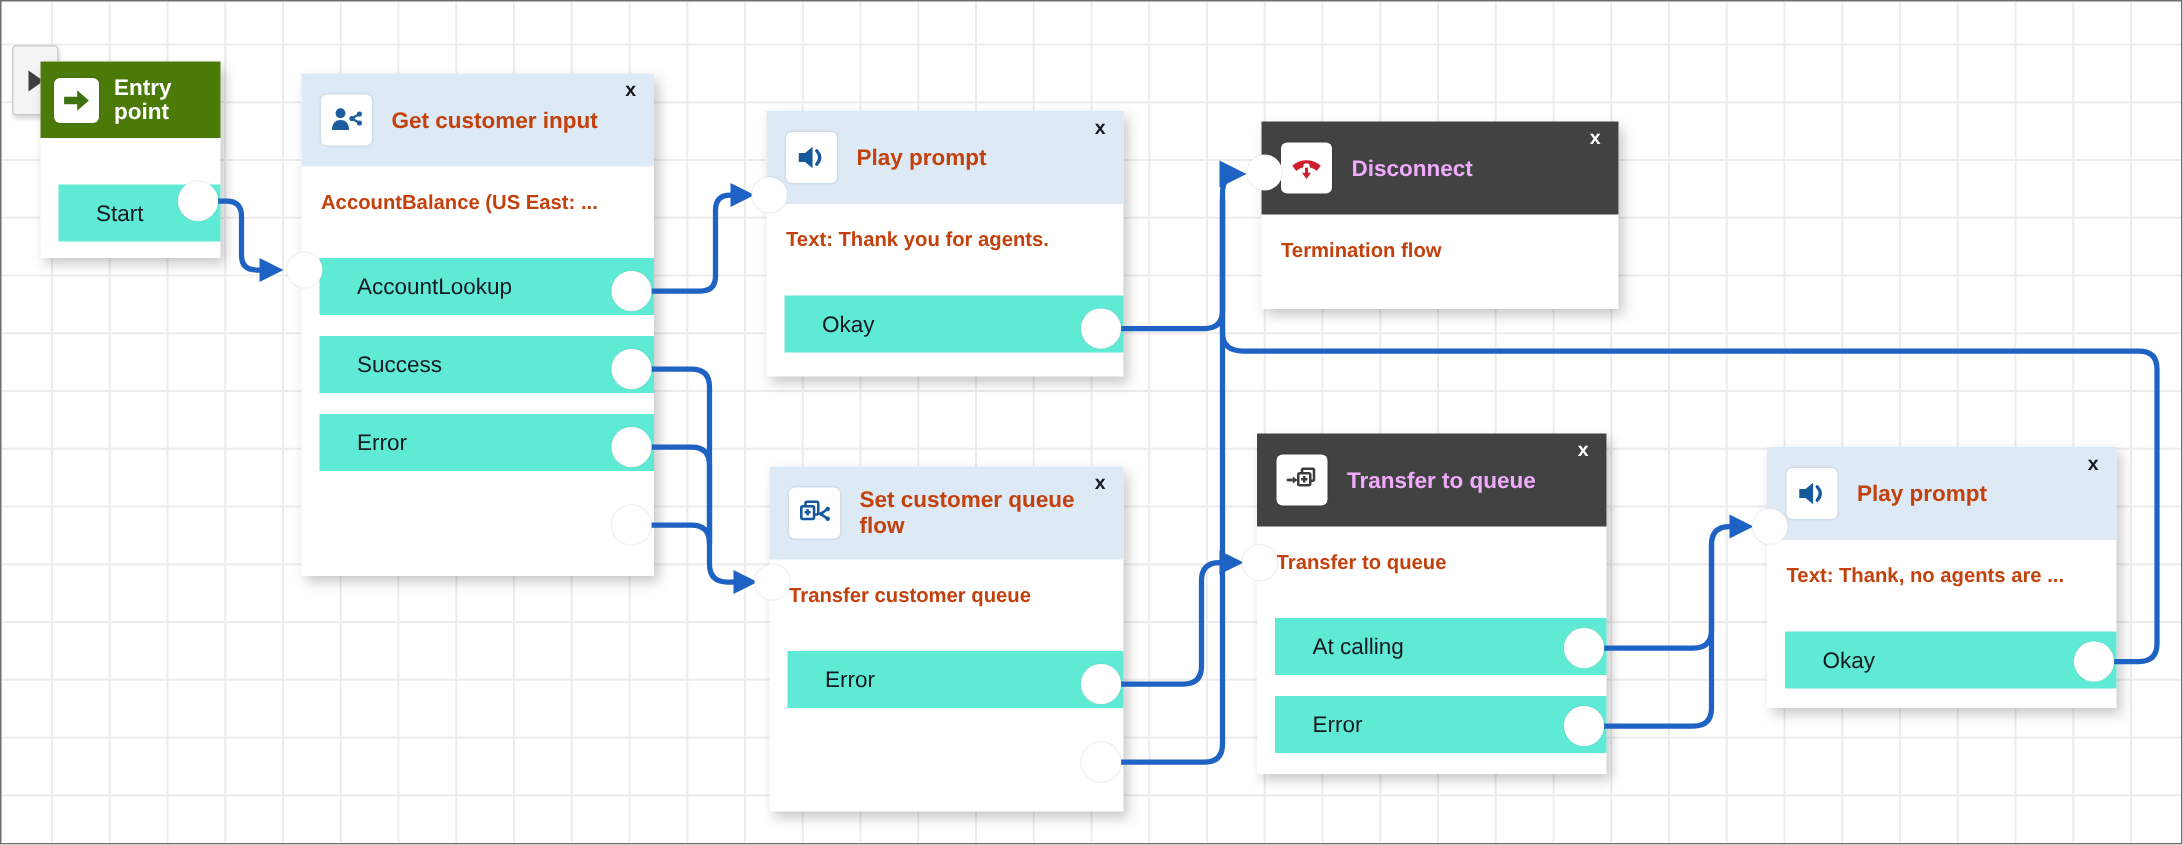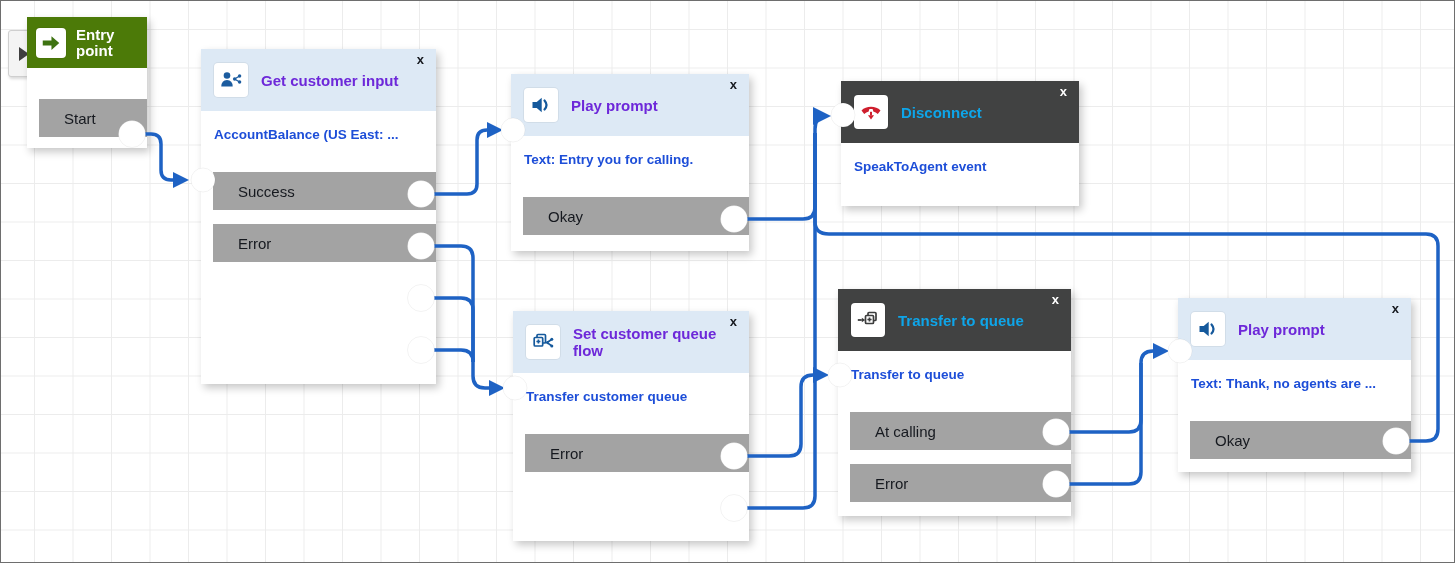--- a/index.html
+++ b/index.html
@@ -23,37 +23,37 @@
   }
   .panel-toggle .tri{
     width:0;height:0;border-top:7px solid transparent;border-bottom:7px solid transparent;
     border-left:10px solid #3f3f3f;
   }
   
   .node{position:absolute;background:#fff;box-shadow:3px 4px 8px rgba(0,0,0,.22);z-index:2;}
   .node-header{height:62px;display:flex;align-items:center;gap:13px;padding:0 13px;box-sizing:border-box;position:relative;}
   .light .node-header{background:#dde9f5;}
   .dark  .node-header{background:#414242;}
-  .node-title{font-size:15px;font-weight:bold;color:#6d28d9;line-height:17px;}
-  .dark .node-title{color:#0ea5e9;}
+  .node-title{font-size:15px;font-weight:bold;color:#c2410c;line-height:17px;}
+  .dark .node-title{color:#f0abfc;}
   .icon-box{width:34px;height:34px;min-width:34px;background:#fff;border-radius:4px;
     display:flex;align-items:center;justify-content:center;box-shadow:0 0 0 1px rgba(0,0,0,.05);}
   .close-btn{position:absolute;top:3px;right:12px;font-size:13px;font-weight:bold;color:#16191f;cursor:pointer;line-height:16px;}
   .dark .close-btn{color:#fff;}
-  .node-desc{margin:16px 14px 0 13px;font-size:13.5px;font-weight:bold;color:#1d4ed8;}
+  .node-desc{margin:16px 14px 0 13px;font-size:13.5px;font-weight:bold;color:#c2410c;}
   .rows{margin-top:30px;}
-  .row{height:38px;margin:0 0 14px 12px;background:#a3a3a3;display:flex;align-items:center;
+  .row{height:38px;margin:0 0 14px 12px;background:#5eead4;display:flex;align-items:center;
     padding-left:25px;box-sizing:border-box;font-size:15px;color:#16191f;}
   
   .entry-header{height:51px;background:#4c7a08;display:flex;align-items:center;gap:10px;padding:0 9px;box-sizing:border-box;}
   .entry-header .icon-box{width:30px;height:30px;min-width:30px;}
   .entry-title{font-size:15px;font-weight:bold;color:#fff;line-height:16px;}
   .entry-rows{margin-top:31px;}
   
-  #n-entry{left:26px;top:16px;width:120px;height:131px;}
+  #n-entry{left:26px;top:40px;width:120px;height:131px;}
   #n-gci{left:200px;top:48px;width:235px;height:335px;}
   #n-pp1{left:510px;top:73px;width:238px;height:177px;}
   #n-disc{left:840px;top:80px;width:238px;height:125px;}
   #n-scqf{left:512px;top:310px;width:236px;height:230px;}
   #n-tq{left:837px;top:288px;width:233px;height:227px;}
   #n-pp2{left:1177px;top:297px;width:233px;height:174px;}
   #n-scqf .node-title{max-width:160px;}
   
   svg.wires{position:absolute;left:0;top:0;z-index:3;pointer-events:none;}
   .wire{stroke:#1e62c4;stroke-width:3.5;fill:none;stroke-linejoin:round;}
@@ -101,60 +101,63 @@
               <line x1="15.6" y1="11" x2="20.6" y2="14"></line>
             </g>
         </svg>
       </span>
       <span class="node-title">Get customer input</span>
       <span class="close-btn">x</span>
     </div>
     <div class="node-desc">AccountBalance (US East: ...</div>
     <div class="rows">
       <div class="row">
+          <span>AccountLookup</span>
+        </div>
+      <div class="row">
           <span>Success</span>
         </div>
       <div class="row">
           <span>Error</span>
         </div>
     </div>
   </div>
 
   <div class="node light" id="n-pp1">
     <div class="node-header">
       <span class="icon-box">
         <svg width="24" height="24" viewBox="0 0 24 24">
           <path fill="#15599c" d="M3.5,9 h4.2 l5,-4.2 v14.4 l-5,-4.2 h-4.2 z"></path>
           <path d="M15.5,7.5 q4,4.5 0,9" stroke="#15599c" stroke-width="2.2" fill="none" stroke-linecap="round"></path>
         </svg>
       </span>
       <span class="node-title">Play prompt</span>
       <span class="close-btn">x</span>
     </div>
-    <div class="node-desc">Text: Entry you for calling.</div>
+    <div class="node-desc">Text: Thank you for agents.</div>
     <div class="rows">
       <div class="row">
           <span>Okay</span>
         </div>
     </div>
   </div>
 
   <div class="node dark" id="n-disc">
     <div class="node-header">
       <span class="icon-box">
         <svg width="24" height="24" viewBox="0 0 24 24">
           <path fill="#cf1f2e" d="M2.5,10.5 C7,5.5 17,5.5 21.5,10.5 L18.8,14 C17.5,12.8 16,12 14.3,11.6 L13.8,9.3 C12.6,9 11.4,9 10.2,9.3 L9.7,11.6 C8,12 6.5,12.8 5.2,14 Z"></path>
           <rect x="11" y="11.8" width="2" height="3.6" fill="#cf1f2e"></rect>
           <path fill="#cf1f2e" d="M9,15.2 h6 l-3,4.2 z"></path>
         </svg>
       </span>
       <span class="node-title">Disconnect</span>
       <span class="close-btn">x</span>
     </div>
-    <div class="node-desc">SpeakToAgent event</div>
+    <div class="node-desc">Termination flow</div>
   </div>
 
   <div class="node light" id="n-scqf">
     <div class="node-header">
       <span class="icon-box">
         <svg width="24" height="24" viewBox="0 0 24 24">
           <rect x="6" y="4.5" width="8.5" height="8.5" rx="1" fill="none" stroke="#15599c" stroke-width="1.7"></rect>
           <rect x="3.2" y="7.5" width="8.5" height="8.5" rx="1" fill="#ffffff" stroke="#15599c" stroke-width="1.7"></rect>
           <path d="M7.4,9.5 v4 M5.4,11.5 h4" stroke="#15599c" stroke-width="1.7"></path>
           <path d="M20.5,9.5 L16.2,12.6 L20.5,15.7" stroke="#15599c" stroke-width="1.7" fill="none"></path>

